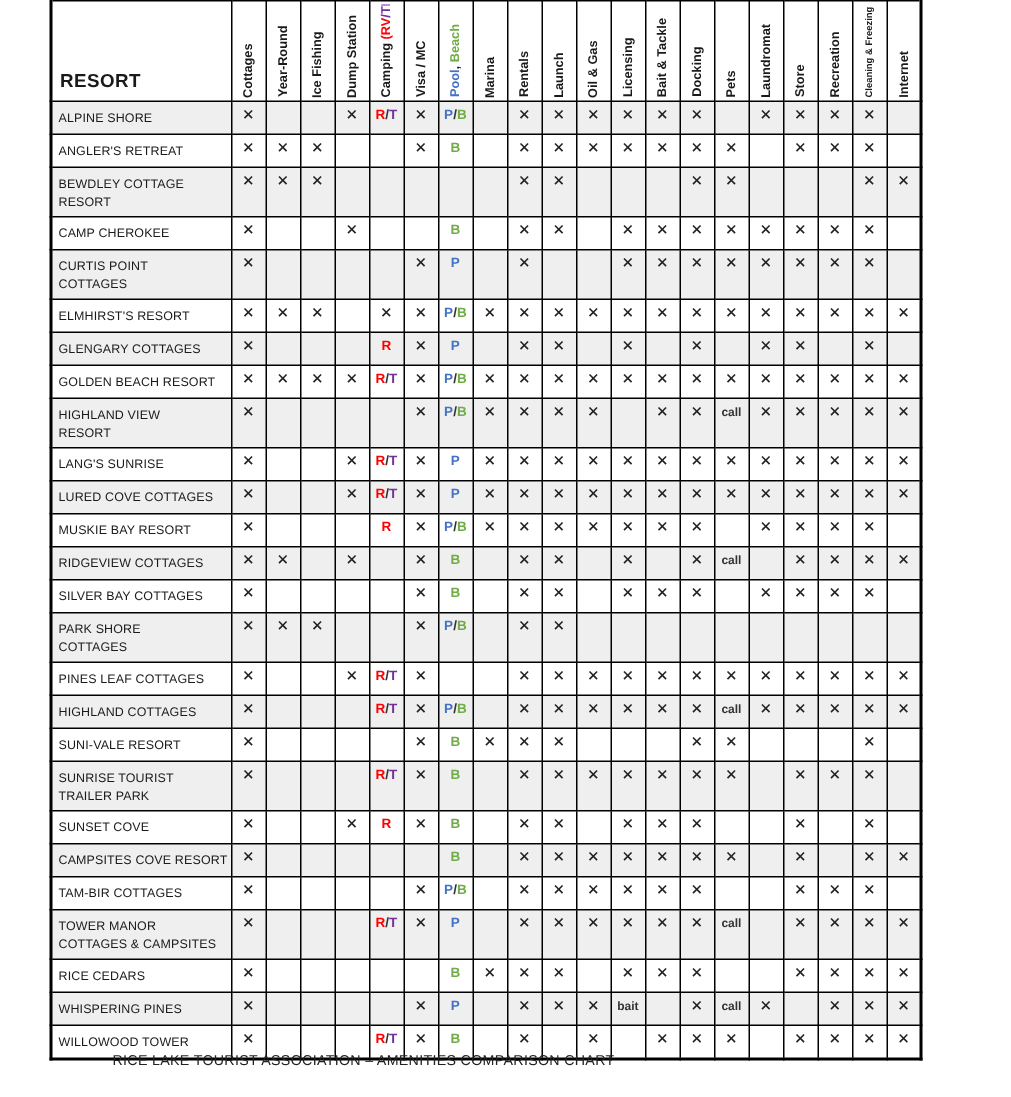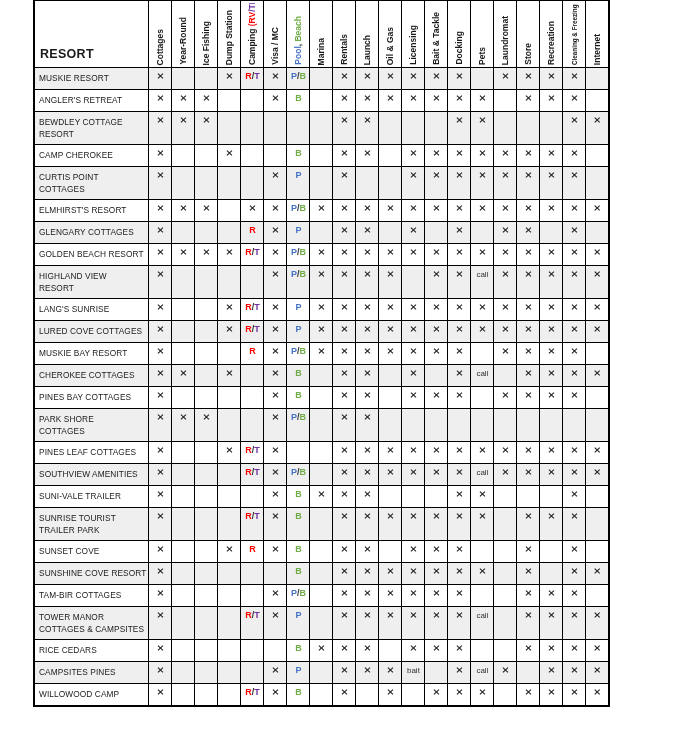--- a/index.html
+++ b/index.html
@@ -23,21 +23,21 @@
   .vlabel.small { font-size: 6.3px; }
   tbody tr:nth-child(odd) td { background: #efefef; }
   tbody tr:nth-child(even) td { background: #ffffff; }
   td.resort-name { font-size: 8.3px; color: #1a1a1a; text-align: left;
     vertical-align: top; padding: 4px 2px 4px 4px; line-height: 12px;
     white-space: pre; letter-spacing: .1px; }
   td.cell { text-align: center; vertical-align: top; padding-top: 2px;
     font-size: 9px; font-weight: bold; line-height: 12px; height: 22px; }
   td.cell .mark { font-family: "DejaVu Serif", serif; font-size: 10px;
     font-weight: bold; }
-  td.cell .note { font-weight: normal; font-size: 8px; letter-spacing: 0; }
+  td.cell .note { font-weight: bold; font-size: 8px; letter-spacing: 0; }
   .footer { position: absolute; left: 75px; top: 702px; font-size: 9.5px;
     color: #222; letter-spacing: .2px; white-space: nowrap; }
 </style>
 </head>
 <body>
 
 <div class="page">
   <table class="amenities">
     <colgroup>
         <col class="resort-col">
@@ -122,21 +122,21 @@
           <th>
             <span class="vlabel small"><span style="color: rgb(26, 26, 26);">Cleaning &amp; Freezing</span></span>
           </th>
           <th>
             <span class="vlabel"><span style="color: rgb(26, 26, 26);">Internet</span></span>
           </th>
         </tr>
     </thead>
     <tbody>
         <tr>
-          <td class="resort-name">MUSKIE RESORT</td>
+          <td class="resort-name">ALPINE SHORE</td>
           <td class="cell"><span class="mark" style="color: rgb(34, 34, 34);">×</span></td>
           <td class="cell"></td>
           <td class="cell"></td>
           <td class="cell"><span class="mark" style="color: rgb(34, 34, 34);">×</span></td>
           <td class="cell"><span style="color: rgb(255, 0, 0);">R</span><span style="color: rgb(51, 51, 51);">/</span><span style="color: rgb(112, 48, 160);">T</span></td>
           <td class="cell"><span class="mark" style="color: rgb(34, 34, 34);">×</span></td>
           <td class="cell"><span style="color: rgb(68, 114, 196);">P</span><span style="color: rgb(51, 51, 51);">/</span><span style="color: rgb(112, 173, 71);">B</span></td>
           <td class="cell"></td>
           <td class="cell"><span class="mark" style="color: rgb(34, 34, 34);">×</span></td>
           <td class="cell"><span class="mark" style="color: rgb(34, 34, 34);">×</span></td>
@@ -401,21 +401,21 @@
           <td class="cell"><span class="mark" style="color: rgb(34, 34, 34);">×</span></td>
           <td class="cell"><span class="mark" style="color: rgb(34, 34, 34);">×</span></td>
           <td class="cell"></td>
           <td class="cell"><span class="mark" style="color: rgb(34, 34, 34);">×</span></td>
           <td class="cell"><span class="mark" style="color: rgb(34, 34, 34);">×</span></td>
           <td class="cell"><span class="mark" style="color: rgb(34, 34, 34);">×</span></td>
           <td class="cell"><span class="mark" style="color: rgb(34, 34, 34);">×</span></td>
           <td class="cell"></td>
         </tr>
         <tr>
-          <td class="resort-name">CHEROKEE COTTAGES</td>
+          <td class="resort-name">RIDGEVIEW COTTAGES</td>
           <td class="cell"><span class="mark" style="color: rgb(34, 34, 34);">×</span></td>
           <td class="cell"><span class="mark" style="color: rgb(34, 34, 34);">×</span></td>
           <td class="cell"></td>
           <td class="cell"><span class="mark" style="color: rgb(34, 34, 34);">×</span></td>
           <td class="cell"></td>
           <td class="cell"><span class="mark" style="color: rgb(34, 34, 34);">×</span></td>
           <td class="cell"><span style="color: rgb(112, 173, 71);">B</span></td>
           <td class="cell"></td>
           <td class="cell"><span class="mark" style="color: rgb(34, 34, 34);">×</span></td>
           <td class="cell"><span class="mark" style="color: rgb(34, 34, 34);">×</span></td>
@@ -424,21 +424,21 @@
           <td class="cell"></td>
           <td class="cell"><span class="mark" style="color: rgb(34, 34, 34);">×</span></td>
           <td class="cell"><span class="note" style="color: rgb(51, 51, 51);">call</span></td>
           <td class="cell"></td>
           <td class="cell"><span class="mark" style="color: rgb(34, 34, 34);">×</span></td>
           <td class="cell"><span class="mark" style="color: rgb(34, 34, 34);">×</span></td>
           <td class="cell"><span class="mark" style="color: rgb(34, 34, 34);">×</span></td>
           <td class="cell"><span class="mark" style="color: rgb(34, 34, 34);">×</span></td>
         </tr>
         <tr>
-          <td class="resort-name">PINES BAY COTTAGES</td>
+          <td class="resort-name">SILVER BAY COTTAGES</td>
           <td class="cell"><span class="mark" style="color: rgb(34, 34, 34);">×</span></td>
           <td class="cell"></td>
           <td class="cell"></td>
           <td class="cell"></td>
           <td class="cell"></td>
           <td class="cell"><span class="mark" style="color: rgb(34, 34, 34);">×</span></td>
           <td class="cell"><span style="color: rgb(112, 173, 71);">B</span></td>
           <td class="cell"></td>
           <td class="cell"><span class="mark" style="color: rgb(34, 34, 34);">×</span></td>
           <td class="cell"><span class="mark" style="color: rgb(34, 34, 34);">×</span></td>
@@ -494,21 +494,21 @@
           <td class="cell"><span class="mark" style="color: rgb(34, 34, 34);">×</span></td>
           <td class="cell"><span class="mark" style="color: rgb(34, 34, 34);">×</span></td>
           <td class="cell"><span class="mark" style="color: rgb(34, 34, 34);">×</span></td>
           <td class="cell"><span class="mark" style="color: rgb(34, 34, 34);">×</span></td>
           <td class="cell"><span class="mark" style="color: rgb(34, 34, 34);">×</span></td>
           <td class="cell"><span class="mark" style="color: rgb(34, 34, 34);">×</span></td>
           <td class="cell"><span class="mark" style="color: rgb(34, 34, 34);">×</span></td>
           <td class="cell"><span class="mark" style="color: rgb(34, 34, 34);">×</span></td>
         </tr>
         <tr>
-          <td class="resort-name">SOUTHVIEW AMENITIES</td>
+          <td class="resort-name">HIGHLAND COTTAGES</td>
           <td class="cell"><span class="mark" style="color: rgb(34, 34, 34);">×</span></td>
           <td class="cell"></td>
           <td class="cell"></td>
           <td class="cell"></td>
           <td class="cell"><span style="color: rgb(255, 0, 0);">R</span><span style="color: rgb(51, 51, 51);">/</span><span style="color: rgb(112, 48, 160);">T</span></td>
           <td class="cell"><span class="mark" style="color: rgb(34, 34, 34);">×</span></td>
           <td class="cell"><span style="color: rgb(68, 114, 196);">P</span><span style="color: rgb(51, 51, 51);">/</span><span style="color: rgb(112, 173, 71);">B</span></td>
           <td class="cell"></td>
           <td class="cell"><span class="mark" style="color: rgb(34, 34, 34);">×</span></td>
           <td class="cell"><span class="mark" style="color: rgb(34, 34, 34);">×</span></td>
@@ -517,21 +517,21 @@
           <td class="cell"><span class="mark" style="color: rgb(34, 34, 34);">×</span></td>
           <td class="cell"><span class="mark" style="color: rgb(34, 34, 34);">×</span></td>
           <td class="cell"><span class="note" style="color: rgb(51, 51, 51);">call</span></td>
           <td class="cell"><span class="mark" style="color: rgb(34, 34, 34);">×</span></td>
           <td class="cell"><span class="mark" style="color: rgb(34, 34, 34);">×</span></td>
           <td class="cell"><span class="mark" style="color: rgb(34, 34, 34);">×</span></td>
           <td class="cell"><span class="mark" style="color: rgb(34, 34, 34);">×</span></td>
           <td class="cell"><span class="mark" style="color: rgb(34, 34, 34);">×</span></td>
         </tr>
         <tr>
-          <td class="resort-name">SUNI-VALE TRAILER</td>
+          <td class="resort-name">SUNI-VALE RESORT</td>
           <td class="cell"><span class="mark" style="color: rgb(34, 34, 34);">×</span></td>
           <td class="cell"></td>
           <td class="cell"></td>
           <td class="cell"></td>
           <td class="cell"></td>
           <td class="cell"><span class="mark" style="color: rgb(34, 34, 34);">×</span></td>
           <td class="cell"><span style="color: rgb(112, 173, 71);">B</span></td>
           <td class="cell"><span class="mark" style="color: rgb(34, 34, 34);">×</span></td>
           <td class="cell"><span class="mark" style="color: rgb(34, 34, 34);">×</span></td>
           <td class="cell"><span class="mark" style="color: rgb(34, 34, 34);">×</span></td>
@@ -587,21 +587,21 @@
           <td class="cell"><span class="mark" style="color: rgb(34, 34, 34);">×</span></td>
           <td class="cell"><span class="mark" style="color: rgb(34, 34, 34);">×</span></td>
           <td class="cell"></td>
           <td class="cell"></td>
           <td class="cell"><span class="mark" style="color: rgb(34, 34, 34);">×</span></td>
           <td class="cell"></td>
           <td class="cell"><span class="mark" style="color: rgb(34, 34, 34);">×</span></td>
           <td class="cell"></td>
         </tr>
         <tr>
-          <td class="resort-name">SUNSHINE COVE RESORT</td>
+          <td class="resort-name">CAMPSITES COVE RESORT</td>
           <td class="cell"><span class="mark" style="color: rgb(34, 34, 34);">×</span></td>
           <td class="cell"></td>
           <td class="cell"></td>
           <td class="cell"></td>
           <td class="cell"></td>
           <td class="cell"></td>
           <td class="cell"><span style="color: rgb(112, 173, 71);">B</span></td>
           <td class="cell"></td>
           <td class="cell"><span class="mark" style="color: rgb(34, 34, 34);">×</span></td>
           <td class="cell"><span class="mark" style="color: rgb(34, 34, 34);">×</span></td>
@@ -680,21 +680,21 @@
           <td class="cell"><span class="mark" style="color: rgb(34, 34, 34);">×</span></td>
           <td class="cell"><span class="mark" style="color: rgb(34, 34, 34);">×</span></td>
           <td class="cell"></td>
           <td class="cell"></td>
           <td class="cell"><span class="mark" style="color: rgb(34, 34, 34);">×</span></td>
           <td class="cell"><span class="mark" style="color: rgb(34, 34, 34);">×</span></td>
           <td class="cell"><span class="mark" style="color: rgb(34, 34, 34);">×</span></td>
           <td class="cell"><span class="mark" style="color: rgb(34, 34, 34);">×</span></td>
         </tr>
         <tr>
-          <td class="resort-name">CAMPSITES PINES</td>
+          <td class="resort-name">WHISPERING PINES</td>
           <td class="cell"><span class="mark" style="color: rgb(34, 34, 34);">×</span></td>
           <td class="cell"></td>
           <td class="cell"></td>
           <td class="cell"></td>
           <td class="cell"></td>
           <td class="cell"><span class="mark" style="color: rgb(34, 34, 34);">×</span></td>
           <td class="cell"><span style="color: rgb(68, 114, 196);">P</span></td>
           <td class="cell"></td>
           <td class="cell"><span class="mark" style="color: rgb(34, 34, 34);">×</span></td>
           <td class="cell"><span class="mark" style="color: rgb(34, 34, 34);">×</span></td>
@@ -703,21 +703,21 @@
           <td class="cell"></td>
           <td class="cell"><span class="mark" style="color: rgb(34, 34, 34);">×</span></td>
           <td class="cell"><span class="note" style="color: rgb(51, 51, 51);">call</span></td>
           <td class="cell"><span class="mark" style="color: rgb(34, 34, 34);">×</span></td>
           <td class="cell"></td>
           <td class="cell"><span class="mark" style="color: rgb(34, 34, 34);">×</span></td>
           <td class="cell"><span class="mark" style="color: rgb(34, 34, 34);">×</span></td>
           <td class="cell"><span class="mark" style="color: rgb(34, 34, 34);">×</span></td>
         </tr>
         <tr>
-          <td class="resort-name">WILLOWOOD CAMP</td>
+          <td class="resort-name">WILLOWOOD TOWER</td>
           <td class="cell"><span class="mark" style="color: rgb(34, 34, 34);">×</span></td>
           <td class="cell"></td>
           <td class="cell"></td>
           <td class="cell"></td>
           <td class="cell"><span style="color: rgb(255, 0, 0);">R</span><span style="color: rgb(51, 51, 51);">/</span><span style="color: rgb(112, 48, 160);">T</span></td>
           <td class="cell"><span class="mark" style="color: rgb(34, 34, 34);">×</span></td>
           <td class="cell"><span style="color: rgb(112, 173, 71);">B</span></td>
           <td class="cell"></td>
           <td class="cell"><span class="mark" style="color: rgb(34, 34, 34);">×</span></td>
           <td class="cell"></td>
@@ -727,13 +727,14 @@
           <td class="cell"><span class="mark" style="color: rgb(34, 34, 34);">×</span></td>
           <td class="cell"><span class="mark" style="color: rgb(34, 34, 34);">×</span></td>
           <td class="cell"></td>
           <td class="cell"><span class="mark" style="color: rgb(34, 34, 34);">×</span></td>
           <td class="cell"><span class="mark" style="color: rgb(34, 34, 34);">×</span></td>
           <td class="cell"><span class="mark" style="color: rgb(34, 34, 34);">×</span></td>
           <td class="cell"><span class="mark" style="color: rgb(34, 34, 34);">×</span></td>
         </tr>
       </tbody>
   </table>
+  <div class="footer">RICE LAKE TOURIST ASSOCIATION – AMENITIES COMPARISON CHART</div>
 </div>
 
 </body></html>

